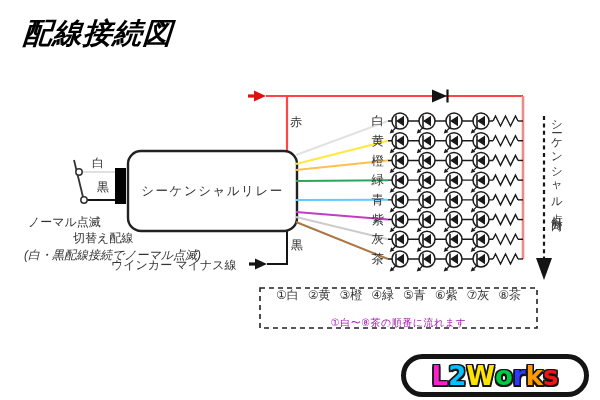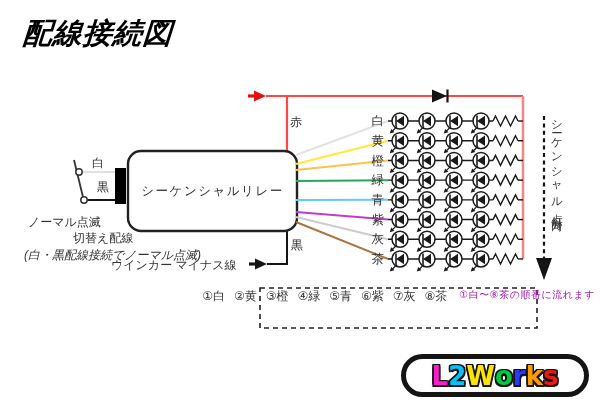--- a/index.html
+++ b/index.html
@@ -11,22 +11,22 @@
   .page-title{left:23px;top:14px;font-size:29px;font-weight:900;font-style:italic;
               color:#000;letter-spacing:1px;transform:skewX(-4deg);}
   .lbl{font-size:12px;color:#333;}
   .lbl-right{text-align:right;}
   .small-note{font-size:12px;color:#333;font-style:italic;}
   .relay-box-text{left:128px;top:151px;width:169px;height:80px;display:flex;flex-direction:column;
                   justify-content:center;align-items:center;gap:10px;}
   .relay-box-text div{font-size:12.5px;color:#333;letter-spacing:1.5px;}
   .vertical-label{left:549px;top:112px;height:170px;writing-mode:vertical-rl;text-orientation:upright;
                   font-size:11.5px;letter-spacing:2px;color:#333;}
-  .legend{left:260px;top:288px;width:277px;height:40px;display:flex;flex-direction:row;
-          justify-content:center;align-items:flex-start;gap:12px;}
+  .legend{left:260px;top:288px;width:277px;height:40px;display:flex;flex-direction:column;
+          justify-content:center;align-items:center;gap:12px;}
   .legend-row1{display:flex;gap:9px;font-size:12px;color:#333;}
   .legend-row2{font-size:10px;color:#a21caf;letter-spacing:0.5px;}
   .logo{left:401px;top:354px;width:178px;height:33px;border:5px solid #141414;border-radius:24px;
         background:#fff;display:flex;justify-content:center;align-items:center;gap:0;}
   .logo span{font-size:26px;line-height:1;font-weight:900;font-family:"DejaVu Sans",sans-serif;
              text-shadow:-1.5px -1.5px 0 #141414,1.5px -1.5px 0 #141414,-1.5px 1.5px 0 #141414,
                          1.5px 1.5px 0 #141414,0 -1.5px 0 #141414,0 1.5px 0 #141414,
                          -1.5px 0 0 #141414,1.5px 0 0 #141414;}
 </style>
 </head>

